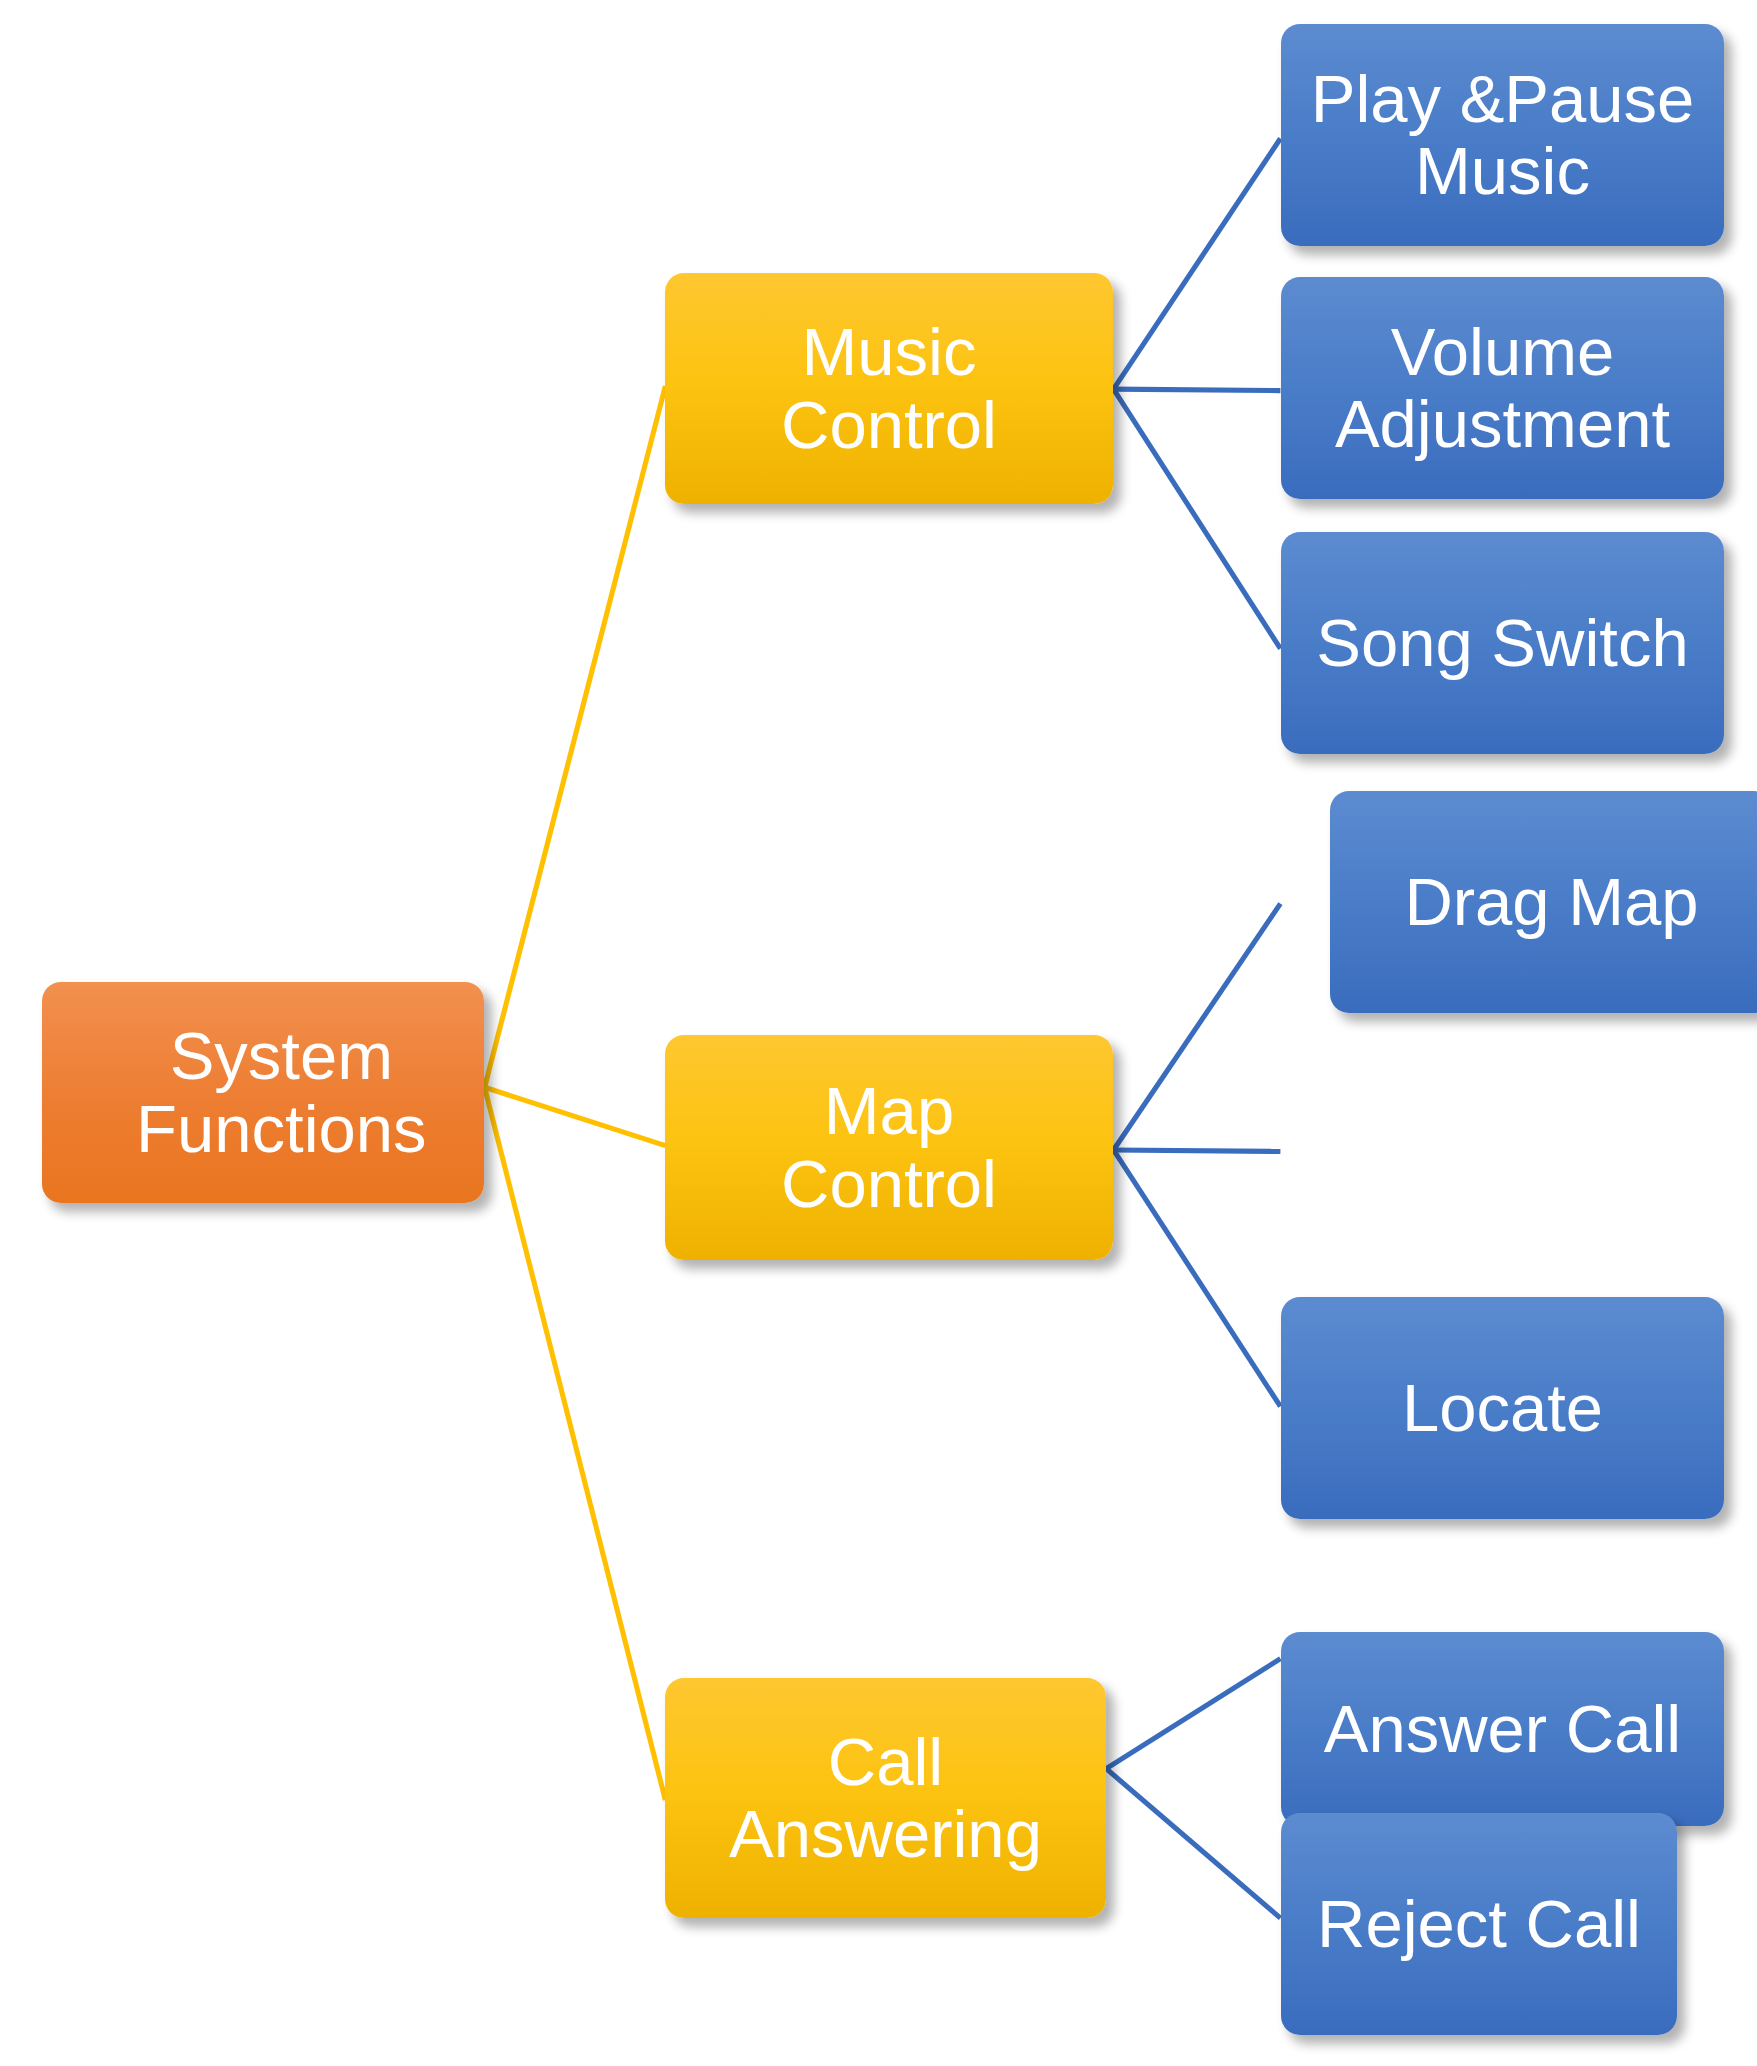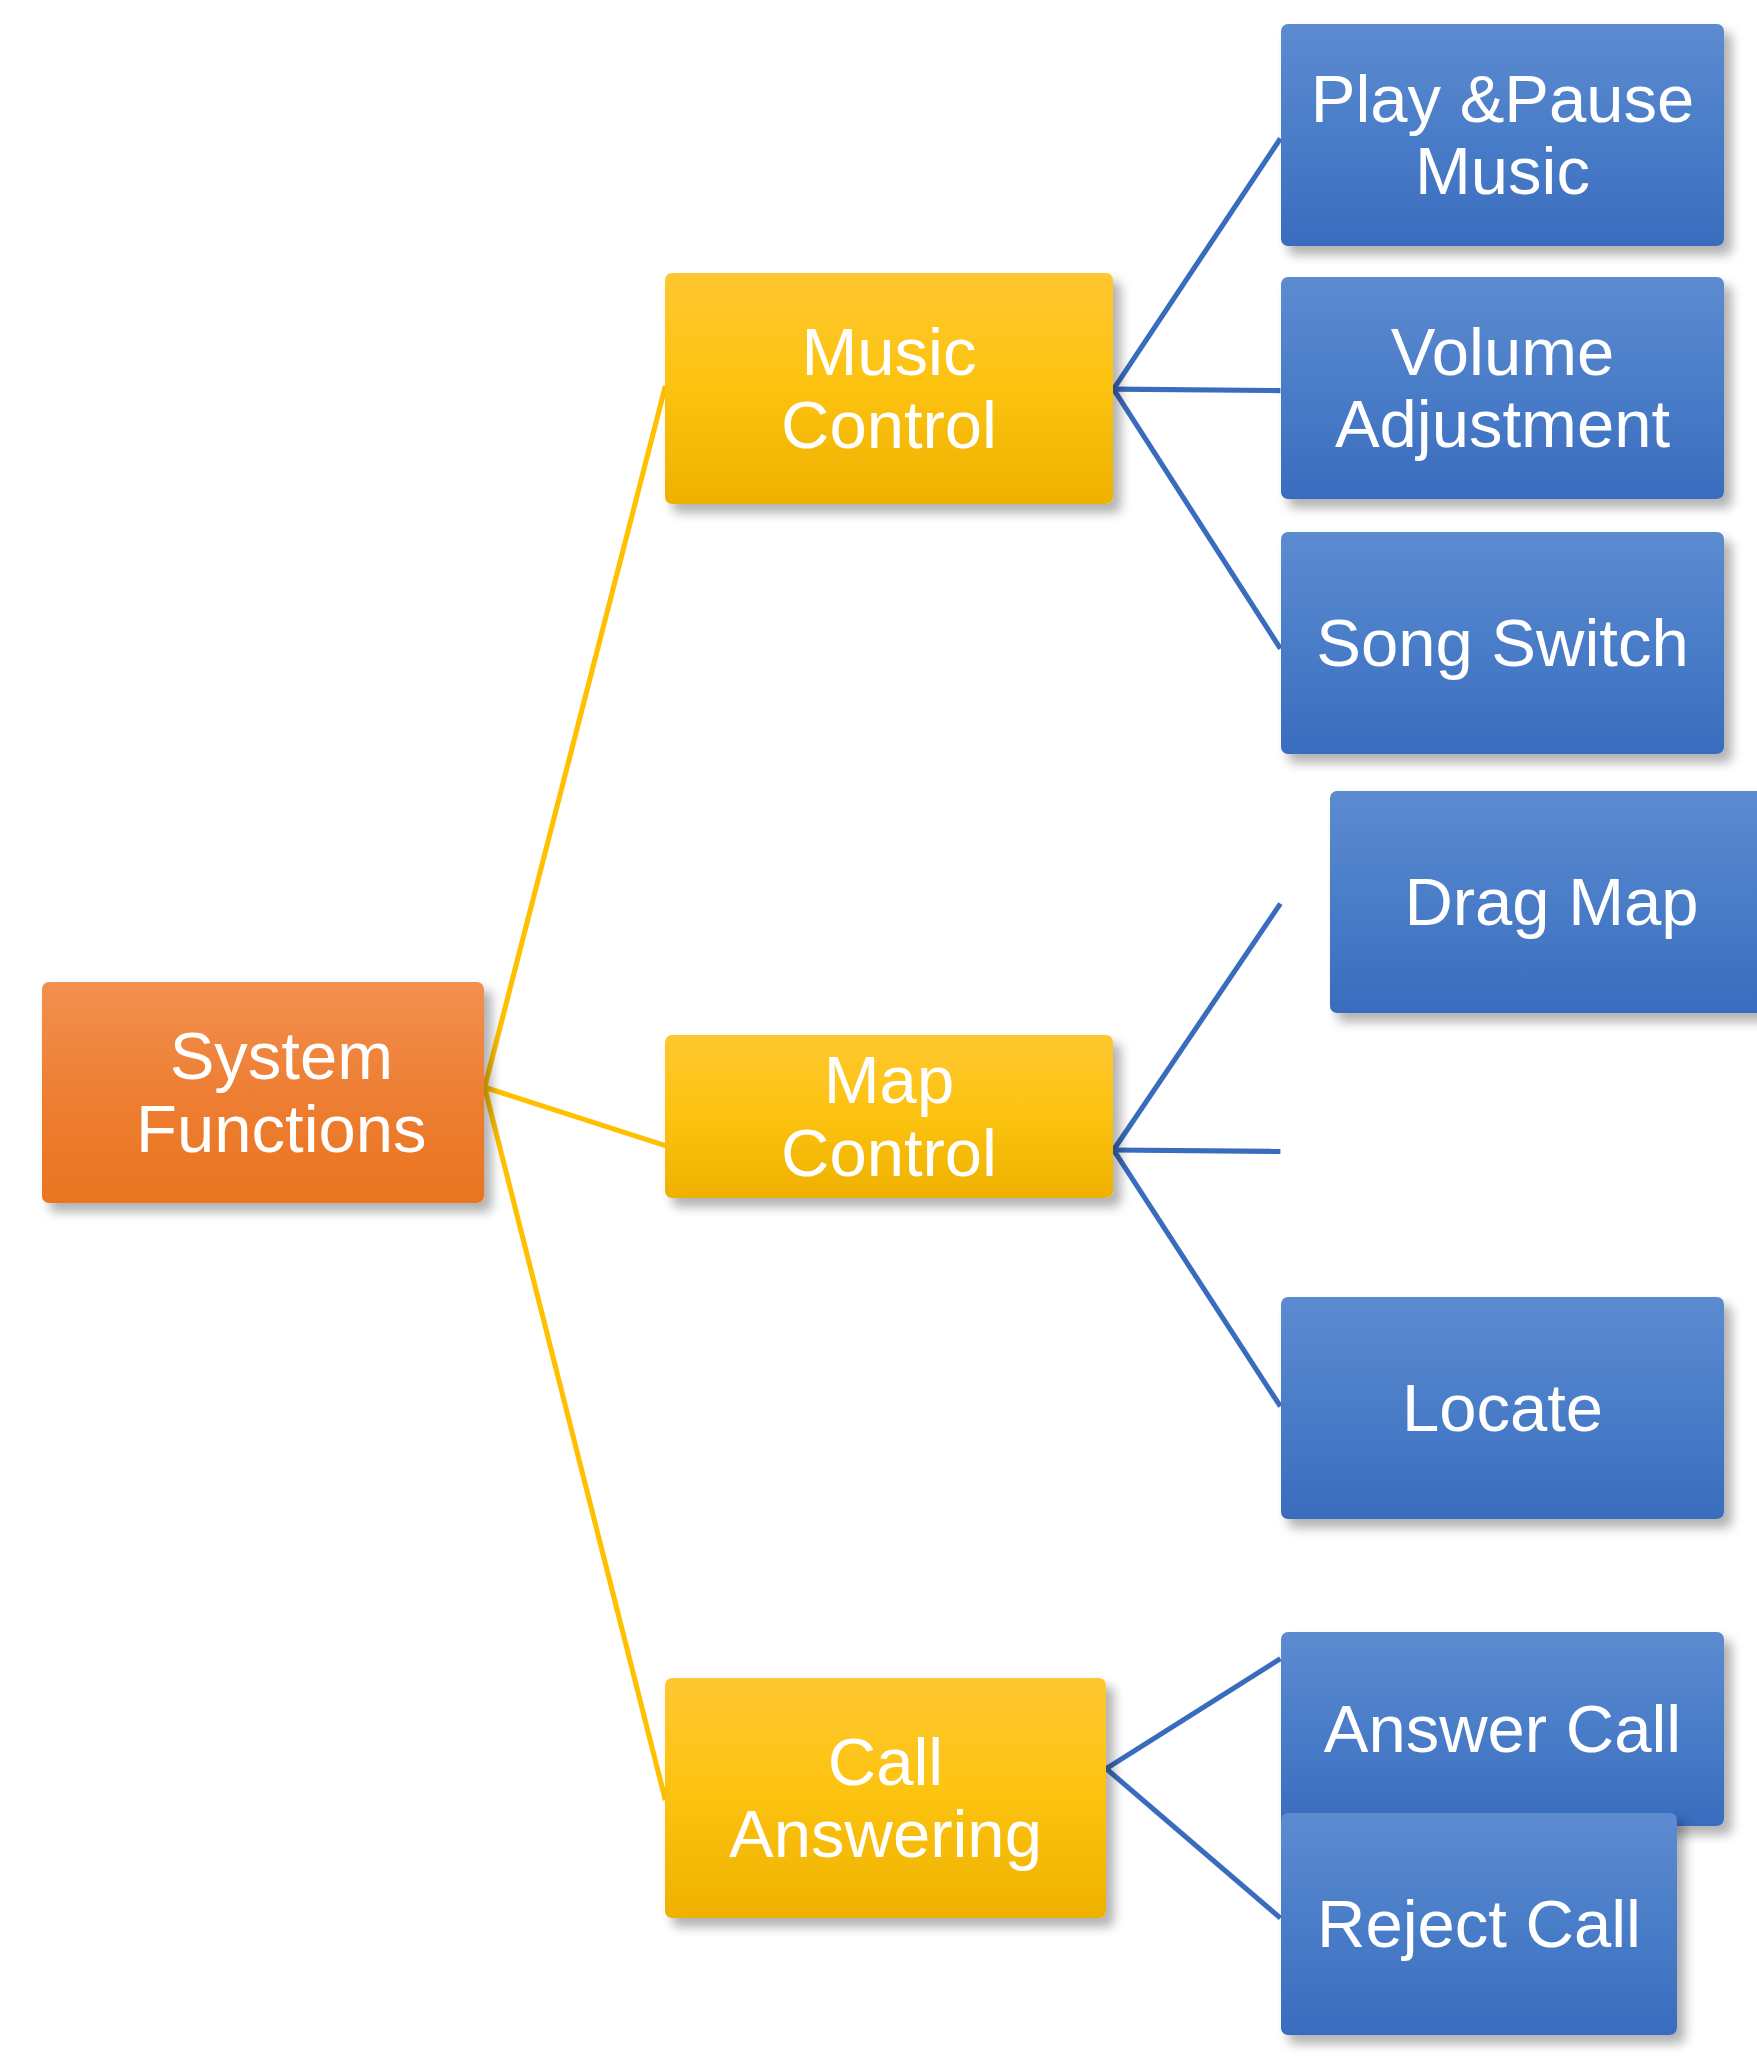--- a/index.html
+++ b/index.html
@@ -24,21 +24,21 @@
     pointer-events: none;
   }
   .node {
     position: absolute;
     box-sizing: border-box;
     display: flex;
     align-items: center;
     justify-content: center;
     text-align: center;
     color: #ffffff;
-    border-radius: 7px;
+    border-radius: 19px;
     box-shadow: 7.3px 8.7px 10.2px rgba(0,0,0,0.30);
     line-height: 1.08;
     padding: 2.9px 7.3px;
     white-space: pre-line;
     z-index: 2;
   }
   .node.root {
     background: linear-gradient(180deg, #F2904F 0%, #ED7D31 55%, #E9751F 100%);
     font-size: 67px;
     padding-left: 44px;
@@ -82,21 +82,21 @@
       <path d="M 1518 2427 L 1757 2632"></path>
     </g>
   </svg>
 
   <div class="node root" style="left:42px; top:982px; width:442px; height:221px;">System
 Functions</div>
 
   <div class="node branch" style="left:665px; top:273px; width:448px; height:231px;">Music
 Control</div>
 
-  <div class="node branch" style="left:665px; top:1035px; width:448px; height:163px;">Map
+  <div class="node branch" style="left:665px; top:1035px; width:448px; height:225px;">Map
 Control</div>
 
   <div class="node branch" style="left:665px; top:1678px; width:441px; height:240px;">Call
 Answering</div>
 
   <div class="node leaf" style="left:1281px; top:24px; width:443px; height:222px;">Play &amp;Pause
 Music</div>
 
   <div class="node leaf" style="left:1281px; top:277px; width:443px; height:222px;">Volume
 Adjustment</div>

